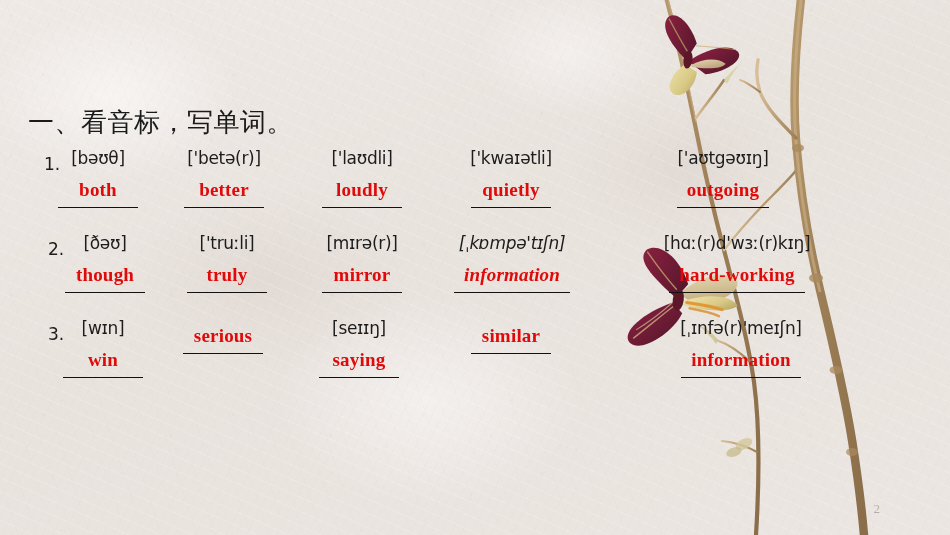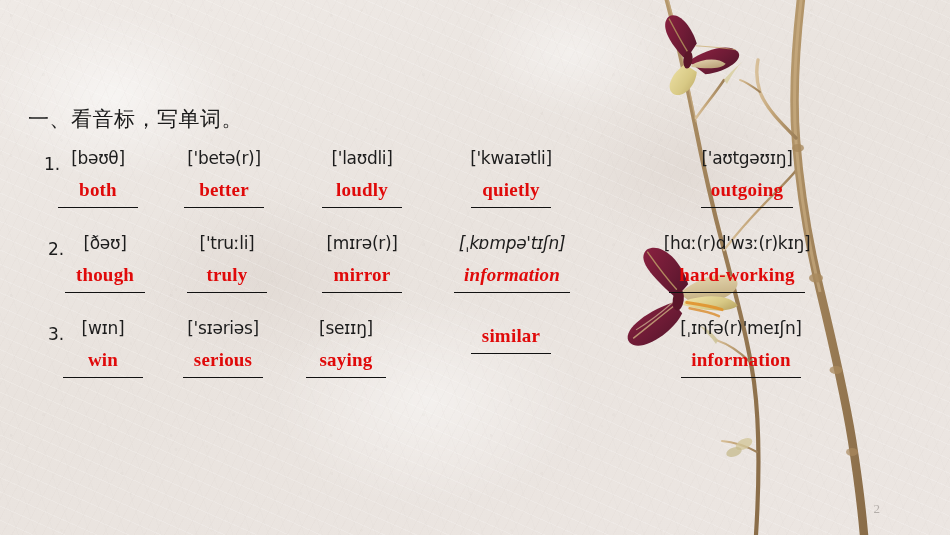--- a/index.html
+++ b/index.html
@@ -76,21 +76,21 @@
   .content {
     position: absolute;
     inset: 0;
   }
 
   .slide-title {
     position: absolute;
     left: 28px;
     top: 105px;
     font-family: "DejaVu Sans", sans-serif;
-    font-size: 21px;
+    font-size: 26px;
     color: #1a1a1a;
     letter-spacing: 0.5px;
     white-space: nowrap;
   }
 
   .row { position: absolute; left: 0; width: 950px; height: 84px; }
   .row-1 { top: 146px; }
   .row-2 { top: 231px; }
   .row-3 { top: 316px; }
 
@@ -260,21 +260,21 @@
         </div>
       </div>
 
       <div class="cell" style="left:440px; width:142px;">
         <div class="phonetic">['kwaɪətli]</div>
         <div class="answer-wrap">
           <span class="answer">quietly</span>
         </div>
       </div>
 
-      <div class="cell" style="left:660px; width:174px;">
+      <div class="cell" style="left:636px; width:174px;">
         <div class="phonetic">['aʊtgəʊɪŋ]</div>
         <div class="answer-wrap">
           <span class="answer">outgoing</span>
         </div>
       </div>
     </div>
 
     <div class="row row-2">
       <span class="row-num">2.</span>
 
@@ -318,27 +318,26 @@
       <span class="row-num">3.</span>
 
       <div class="cell" style="left:46px; width:114px;">
         <div class="phonetic">[wɪn]</div>
         <div class="answer-wrap">
           <span class="answer">win</span>
         </div>
       </div>
 
       <div class="cell" style="left:160px; width:126px;">
-        <div class="phonetic">['sɪəriəs]</div>
         <div class="answer-wrap">
           <span class="answer">serious</span>
         </div>
       </div>
 
-      <div class="cell" style="left:286px; width:120px;">
+      <div class="cell" style="left:299px; width:120px;">
         <div class="phonetic">[seɪɪŋ]</div>
         <div class="answer-wrap">
           <span class="answer">saying</span>
         </div>
       </div>
 
       <div class="cell" style="left:438px; width:146px;">
         <div class="answer-wrap">
           <span class="answer">similar</span>
         </div>

